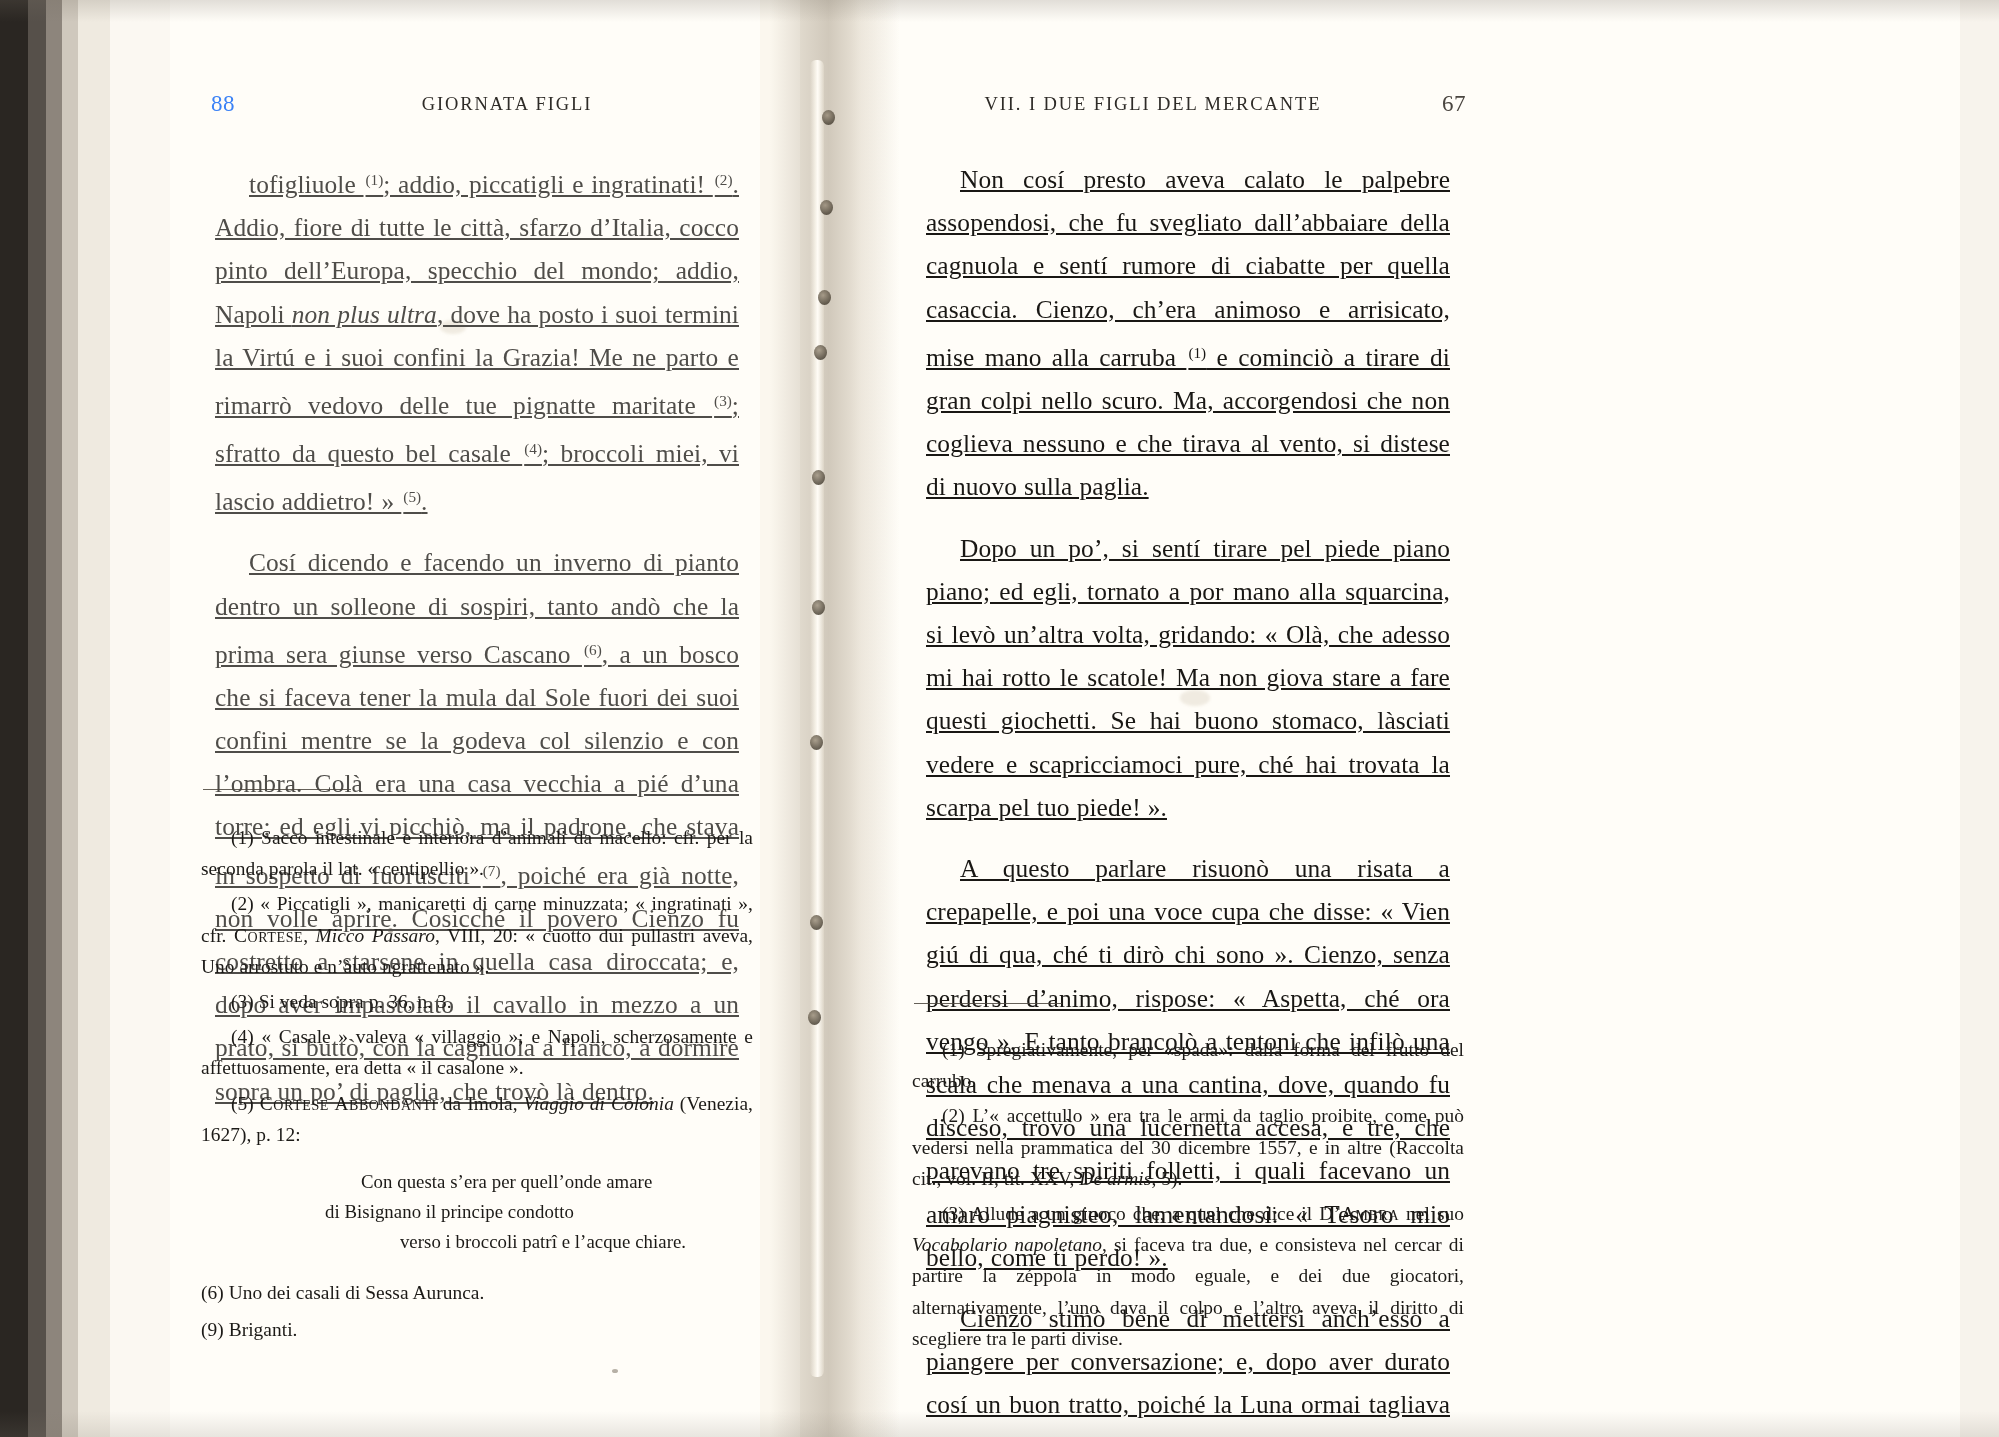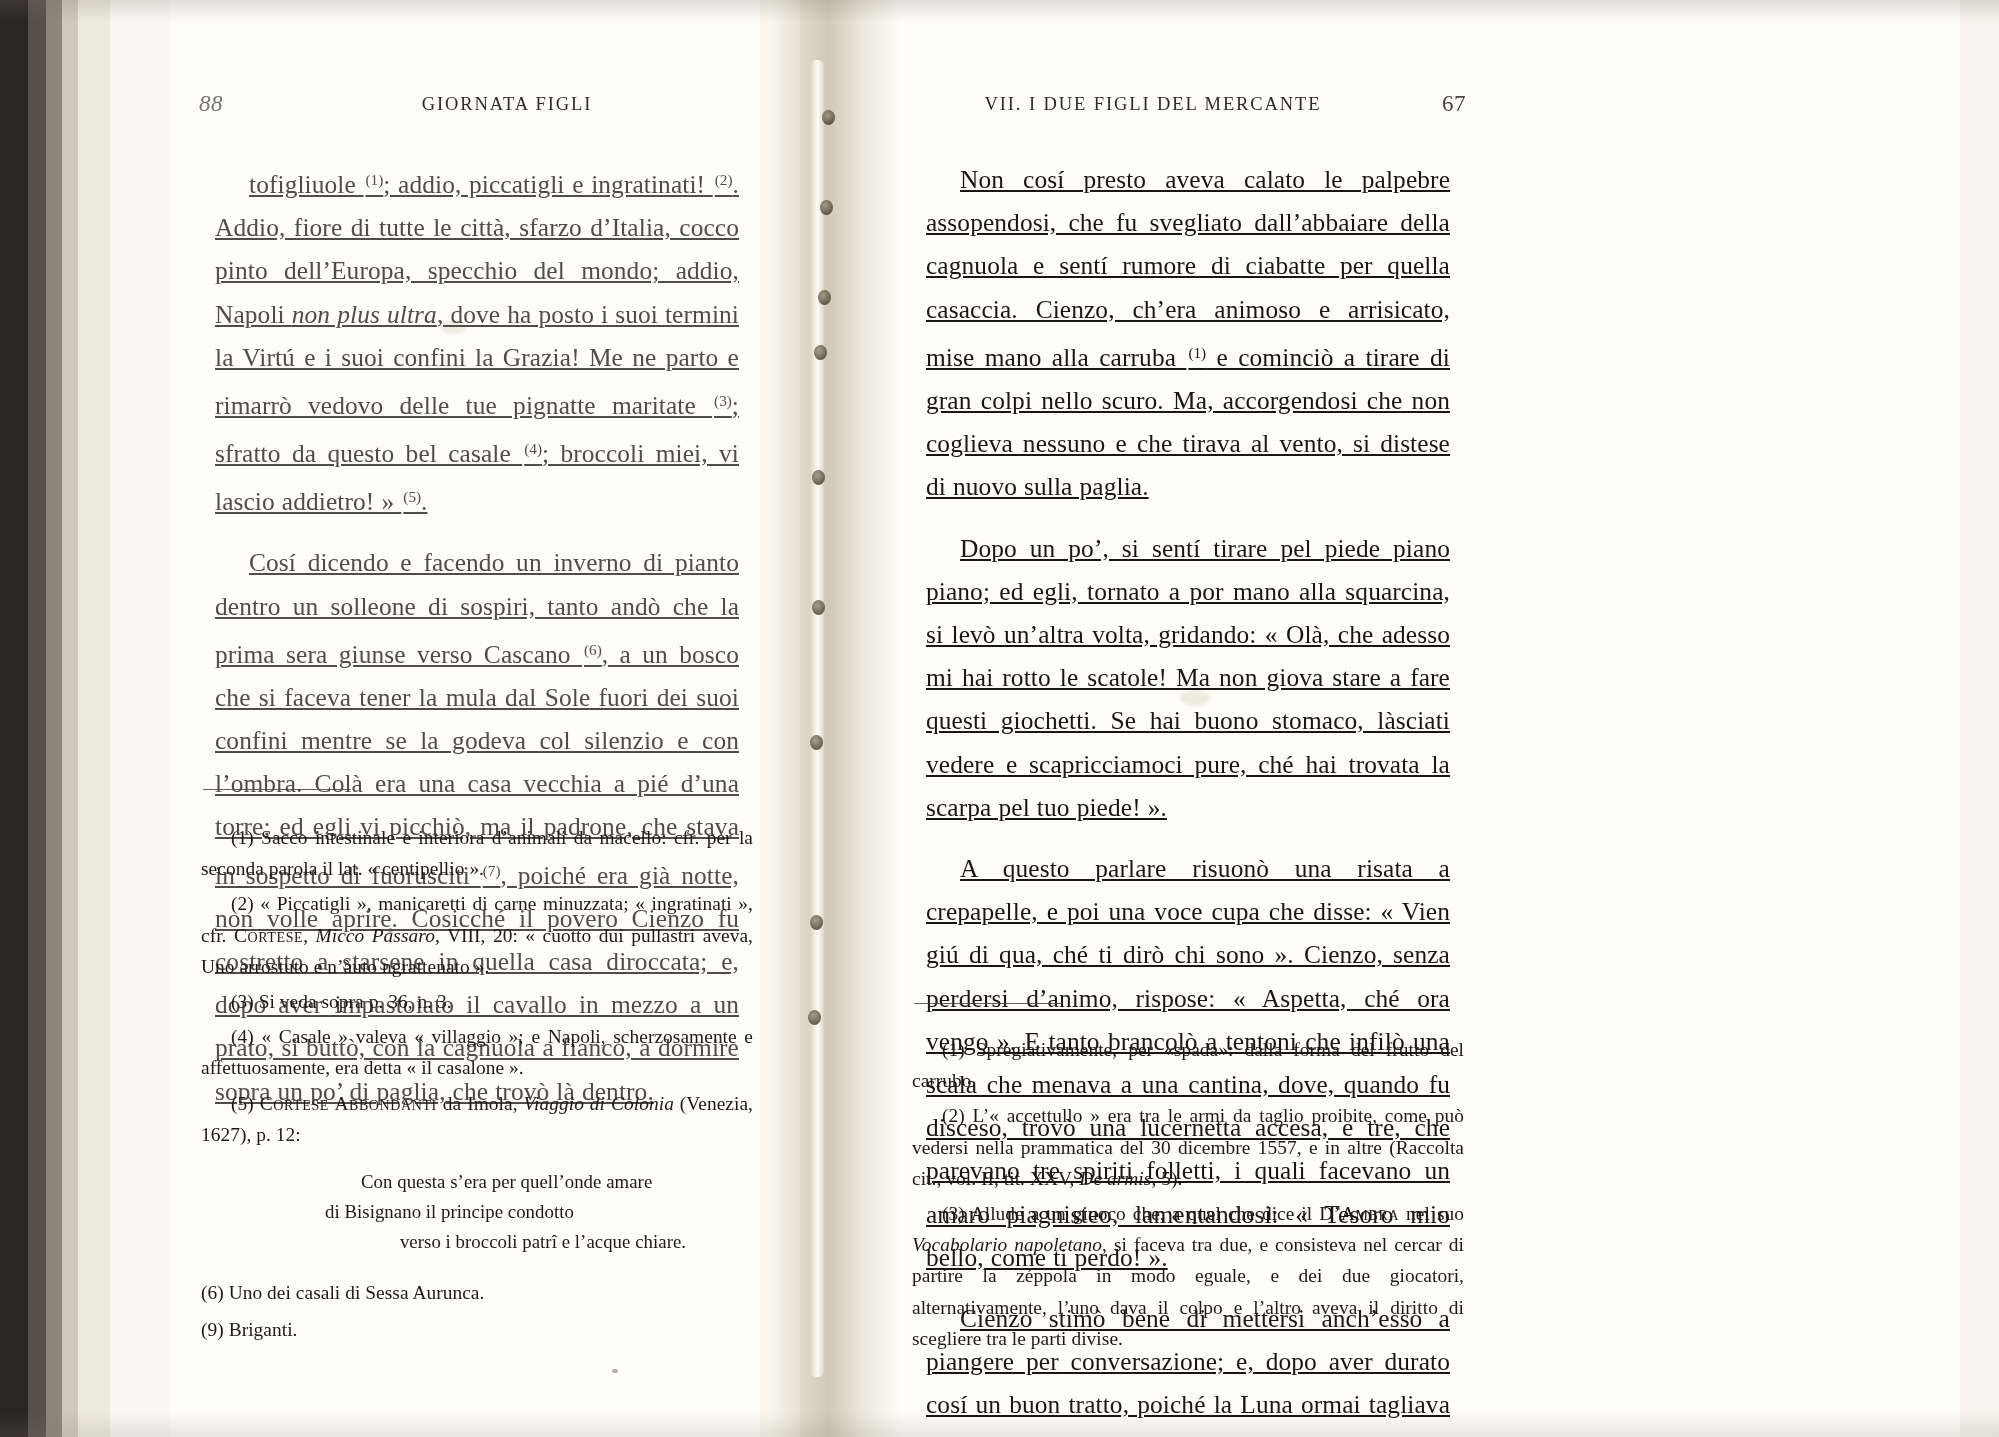--- a/index.html
+++ b/index.html
@@ -112,21 +112,21 @@
     color: #4a4540;
     top: -3px;
   }
   .runhead .title {
     position: absolute;
     left: 0; right: 0;
     text-align: center;
     font-size: 18.5px;
     letter-spacing: 1.9px;
   }
-  .runhead-left .folio  { left: 2px;  color: #737373; font-style: italic; }
+  .runhead-left .folio  { left: 14px;  color: #3b82f6; }
   .runhead-left .title  { left: 60px; right: 0; text-align: center; }
   .runhead-right .folio { right: 2px; }
   .runhead-right .title { left: 0; right: 70px; text-align: center; }
 
   .body {
     position: absolute;
     top: 140px;
     width: 560px;
     font-size: 25.4px;
     line-height: 43.2px;

